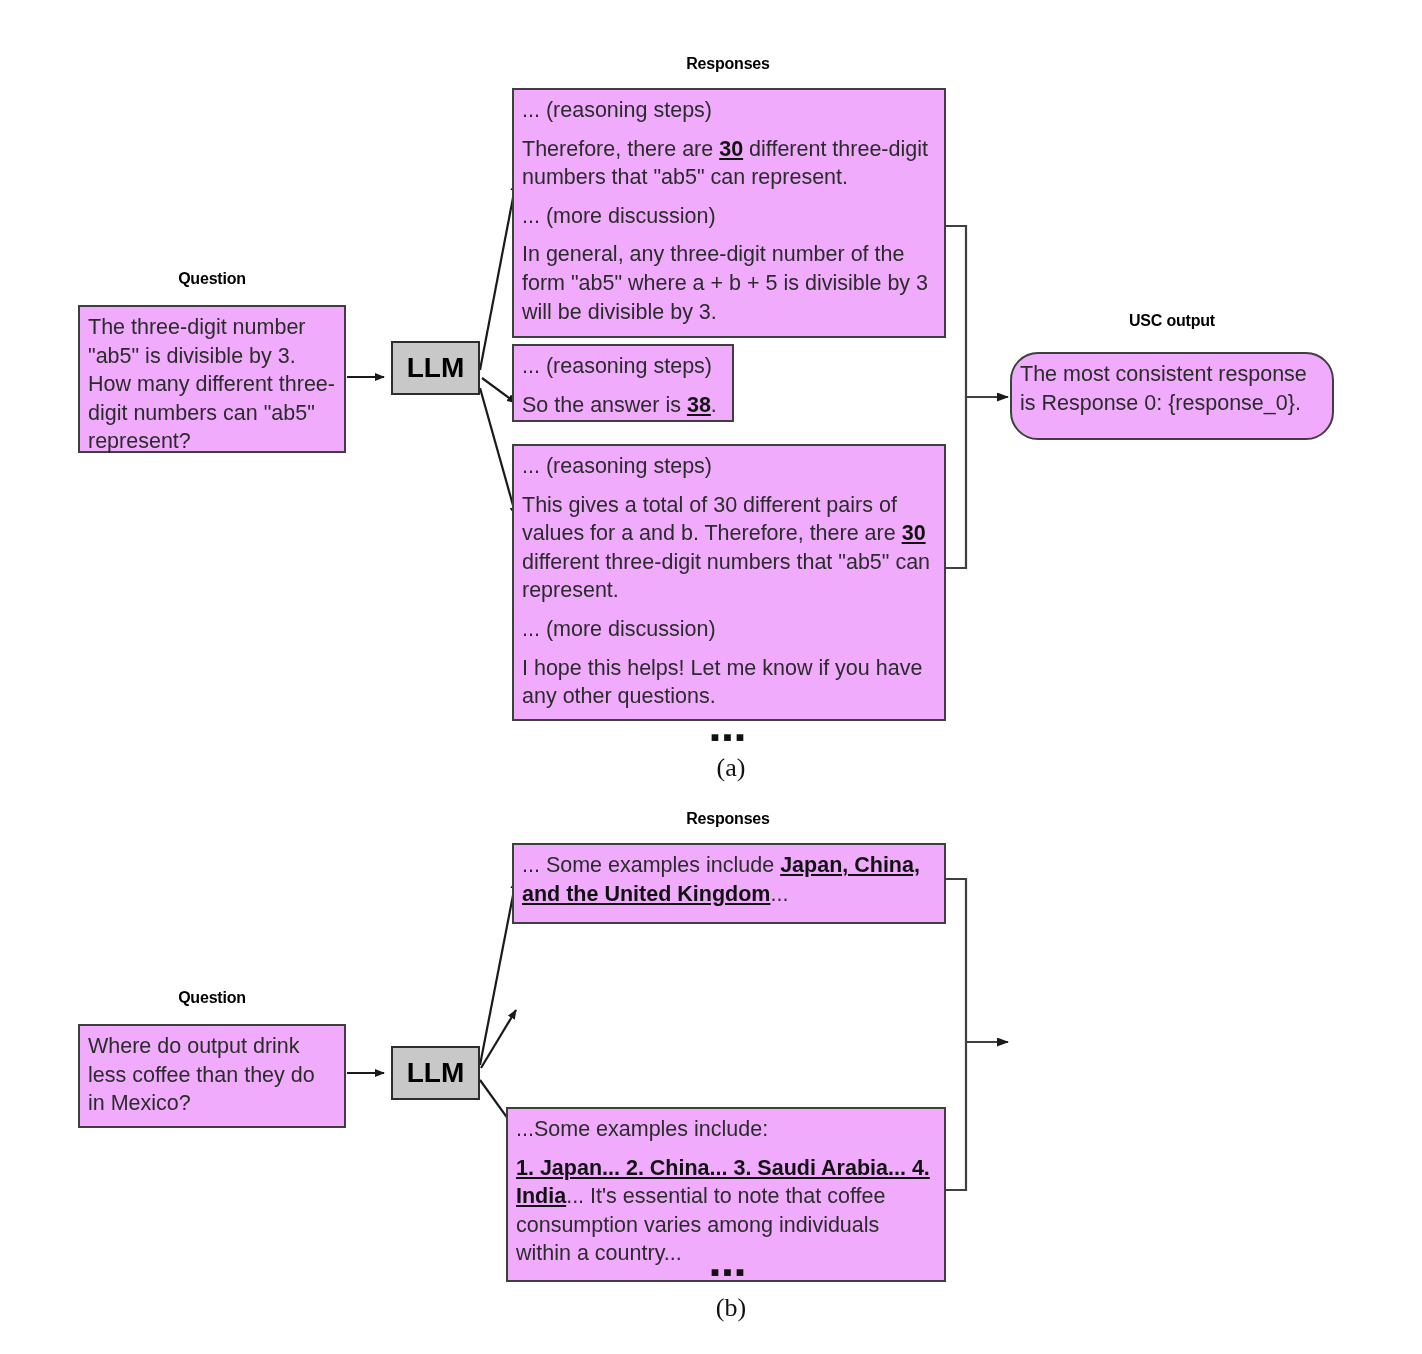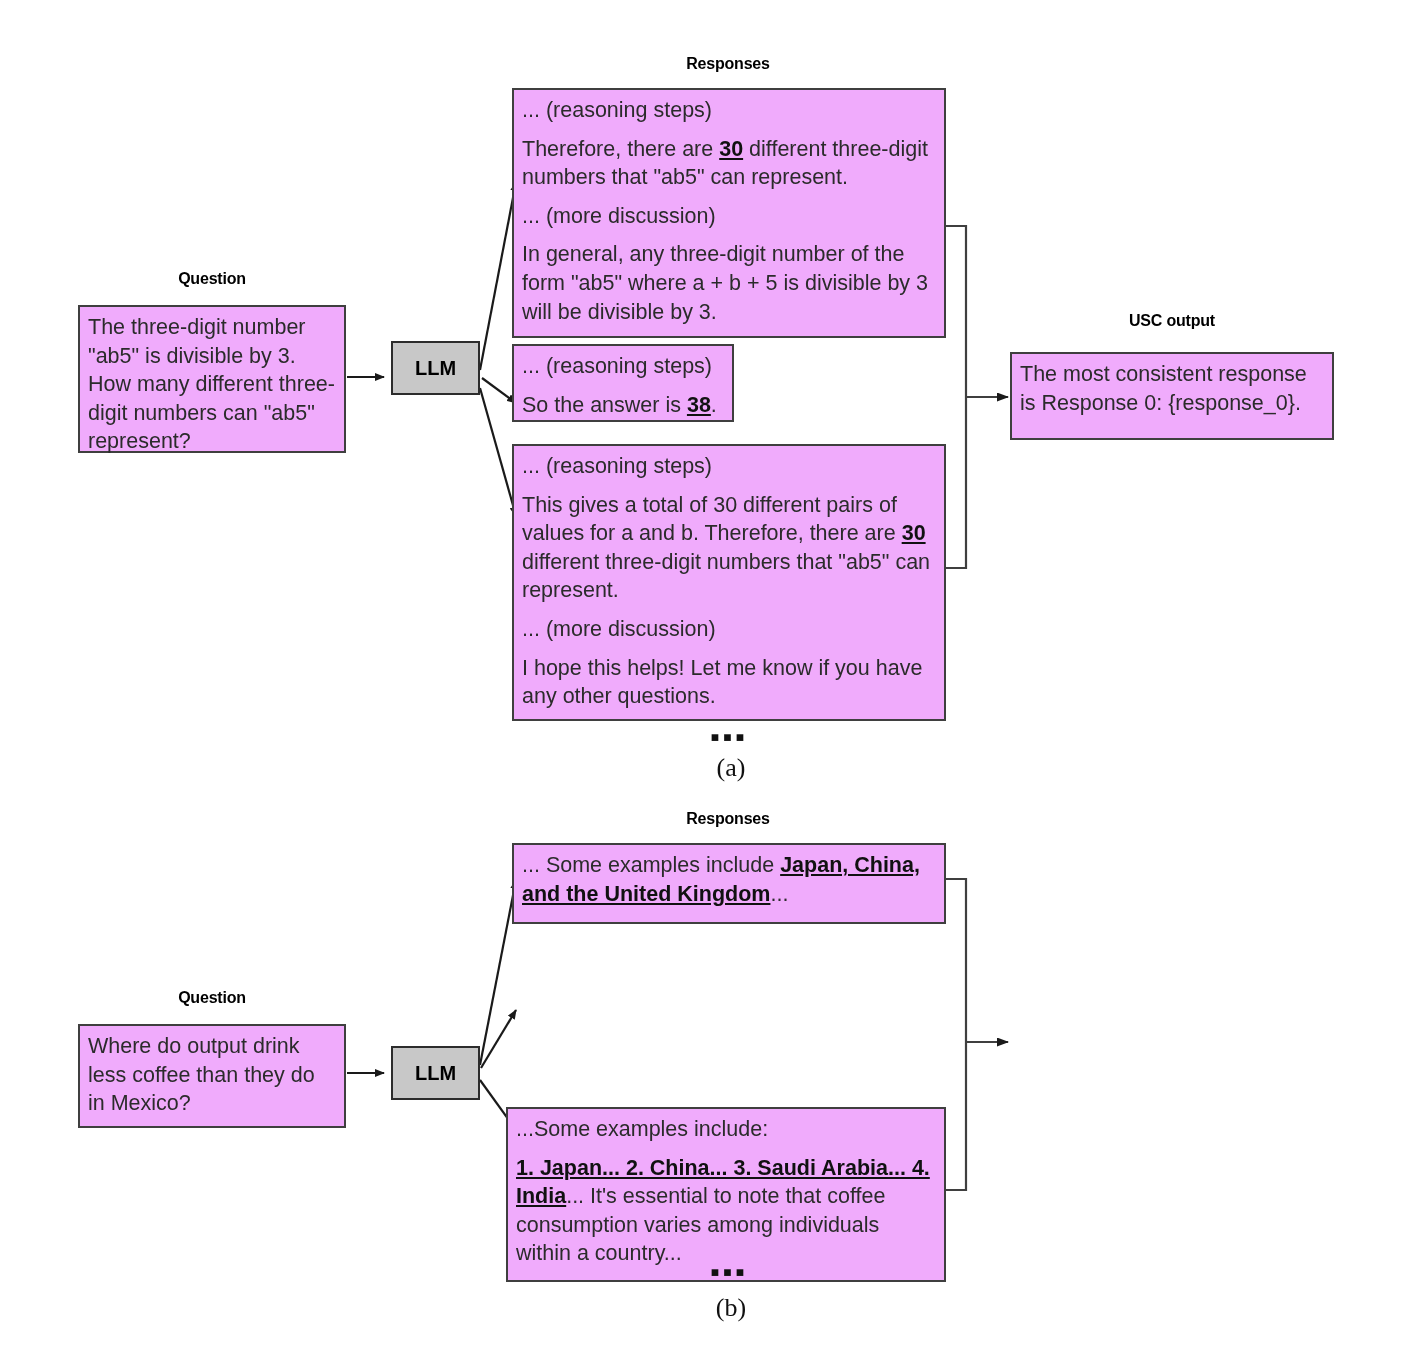--- a/index.html
+++ b/index.html
@@ -47,21 +47,21 @@
   }
   .box p { margin: 0 0 10px 0; }
   .box p:last-child { margin-bottom: 0; }
   .box b { font-weight: bold; text-decoration: underline; color: #111; }
 
   .llm {
     position: absolute;
     background: #c8c8c8;
     border: 2px solid #2c2c2c;
     font-weight: bold;
-    font-size: 20px;
+    font-size: 28px;
     display: flex;
     align-items: center;
     justify-content: center;
     color: #000;
     z-index: 3;
   }
 
   .dots {
     position: absolute;
     font-weight: bold;
@@ -168,21 +168,21 @@
       <p>... (reasoning steps)</p>
       <p>This gives a total of 30 different pairs of values for a and b. Therefore, there are <b>30</b> different three-digit numbers that "ab5" can represent.</p>
       <p>... (more discussion)</p>
       <p>I hope this helps! Let me know if you have any other questions.</p>
     </div>
 
   <div class="dots" style="left:512px; top:724px; width:434px;">▪▪▪</div>
 
   <div class="hdr" style="left:1010px; top:312px; width:324px;">USC output</div>
 
-  <div class="box" style="left:1010px; top:352px; width:324px; height:88px;">
+  <div class="box" style="left:1010px; top:352px; width:324px; height:88px;border-radius:28px;">
     <p>The most consistent response is Response 0: {response_0}.</p>
   </div>
 
   <div class="caption" style="left:661px; top:753px; width:140px;">(a)</div>
 </div>
 
 <div class="panel" id="panel-b">
 
   <div class="hdr" style="left:78px; top:189px; width:268px;">Question</div>
 

